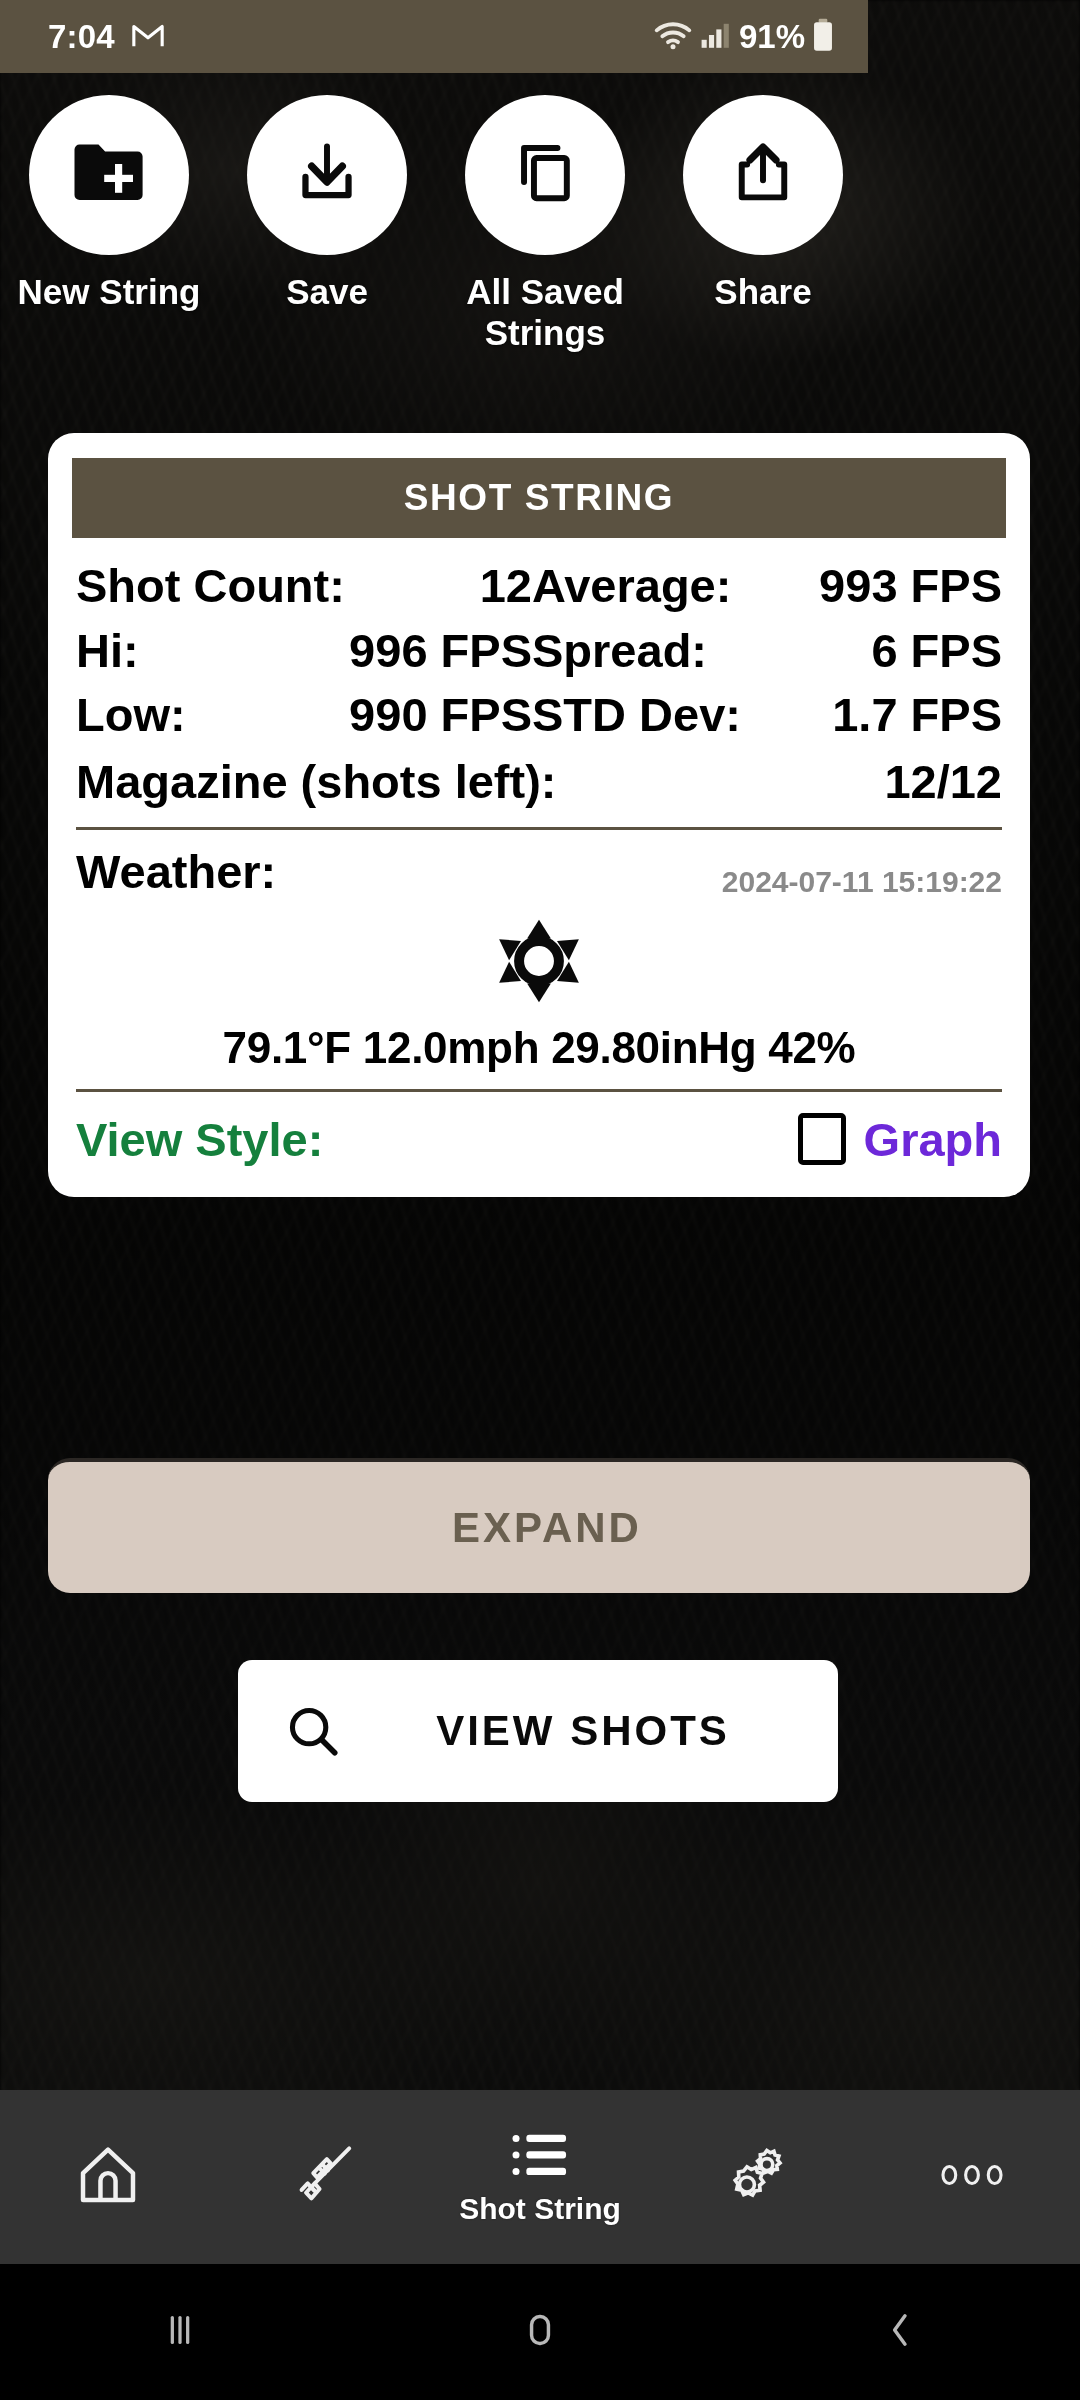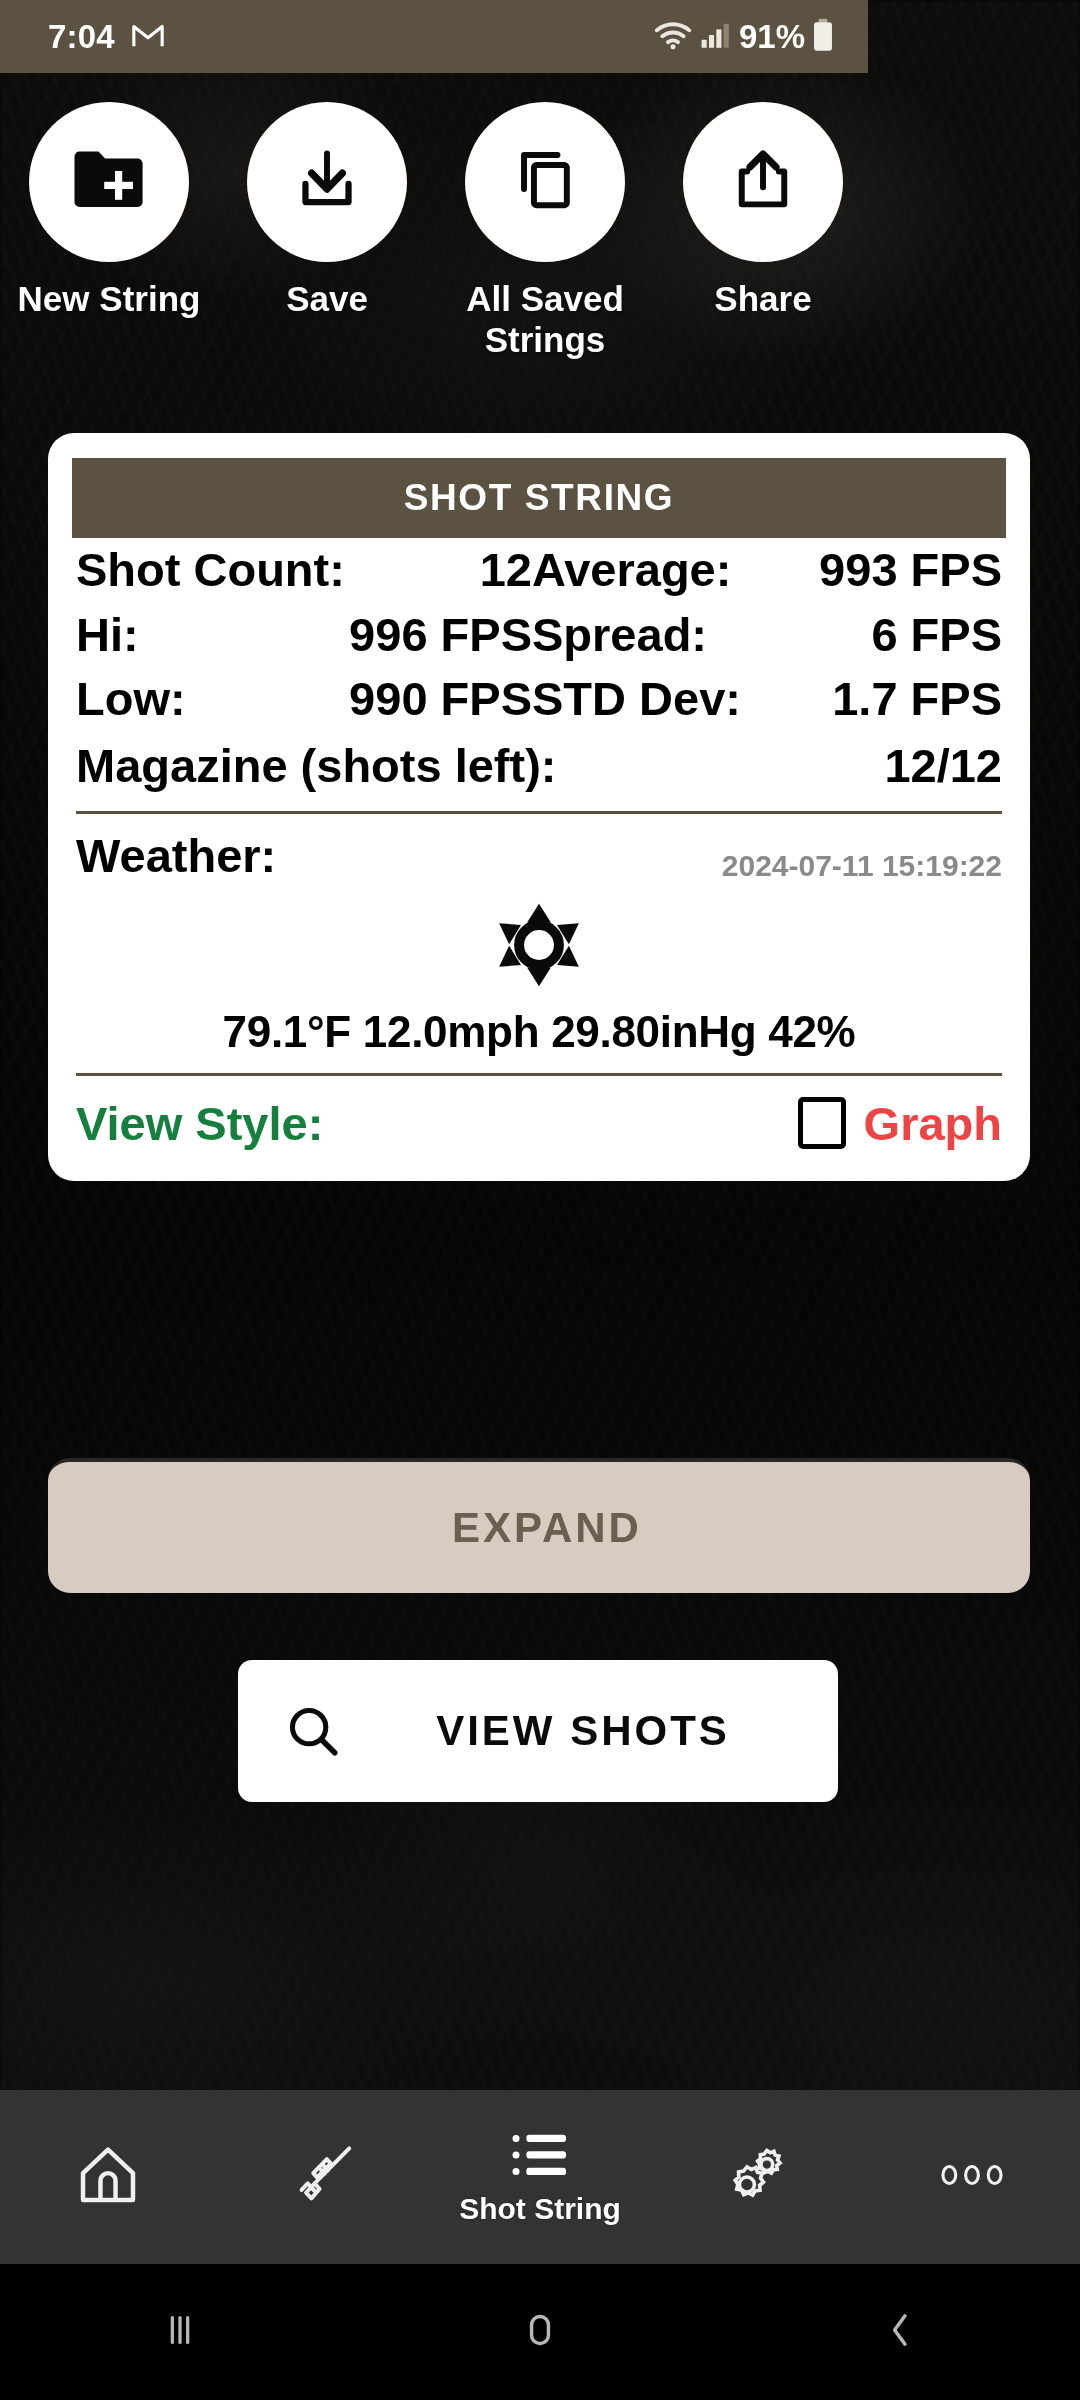--- a/index.html
+++ b/index.html
@@ -40,21 +40,21 @@
     display:flex; align-items:center; justify-content:space-between;
     padding:0 34px 0 48px;
   }
   .sb-left { display:flex; align-items:center; gap:16px; }
   .sb-time { font-size:33px; font-weight:bold; letter-spacing:.2px; }
   .sb-right { display:flex; align-items:center; gap:7px; }
   .sb-pct { font-size:33px; font-weight:bold; }
 
   
   #toolbar {
-    position:absolute; left:0; top:102px; width:872px;
+    position:absolute; left:0; top:95px; width:872px;
     display:flex; align-items:flex-start;
   }
   .tb-item { flex:1; display:flex; flex-direction:column; align-items:center; }
   .tb-circle {
     width:160px; height:160px; border-radius:50%; background:#fff;
     display:flex; align-items:center; justify-content:center;
   }
   .tb-label {
     margin-top:17px; color:#fff; font-size:35px; font-weight:bold;
     text-align:center; line-height:1.16; max-width:200px;
@@ -67,21 +67,21 @@
     background:#fff; border-radius:26px; padding:25px 0 0 0;
     overflow:hidden;
   }
   #card-header {
     margin:0 24px; height:80px; background:#5b5241;
     display:flex; align-items:center; justify-content:center;
   }
   #card-header span {
     color:#fff; font-size:37px; font-weight:bold; letter-spacing:1.6px;
   }
-  .card-body { padding:0 28px 0 28px; }
+  .card-body { padding:16px 28px 0 28px; }
 
   .stat-row {
     display:flex; align-items:baseline;
     font-size:47px; font-weight:bold; color:#000;
     line-height:1.12; padding:6px 0;
   }
   .stat-col { display:flex; align-items:baseline; }
   .stat-col.left { width:456px; }
   .stat-col.right { flex:1; }
   .stat-lbl { white-space:nowrap; }
@@ -110,21 +110,21 @@
   .viewstyle-row {
     display:flex; align-items:center; justify-content:space-between;
     padding:14px 0 30px 0;
   }
   .viewstyle-lbl { font-size:47px; font-weight:bold; color:#15803d; }
   .graph-wrap { display:flex; align-items:center; gap:18px; }
   .checkbox {
     width:48px; height:52px; border:5px solid #000; border-radius:5px;
     background:#fff;
   }
-  .graph-lbl { font-size:47px; font-weight:bold; color:#ef4444; }
+  .graph-lbl { font-size:47px; font-weight:bold; color:#6d28d9; }
 
   
   #expand {
     position:absolute; left:48px; top:1458px; width:982px; height:135px;
     background:#d8cbc1; border-radius:22px; border-top:4px solid #2b2724;
     display:flex; align-items:center; justify-content:center;
   }
   #expand span {
     font-size:42px; font-weight:bold; color:#6a6050; letter-spacing:3px;margin-left:16px;
   }

